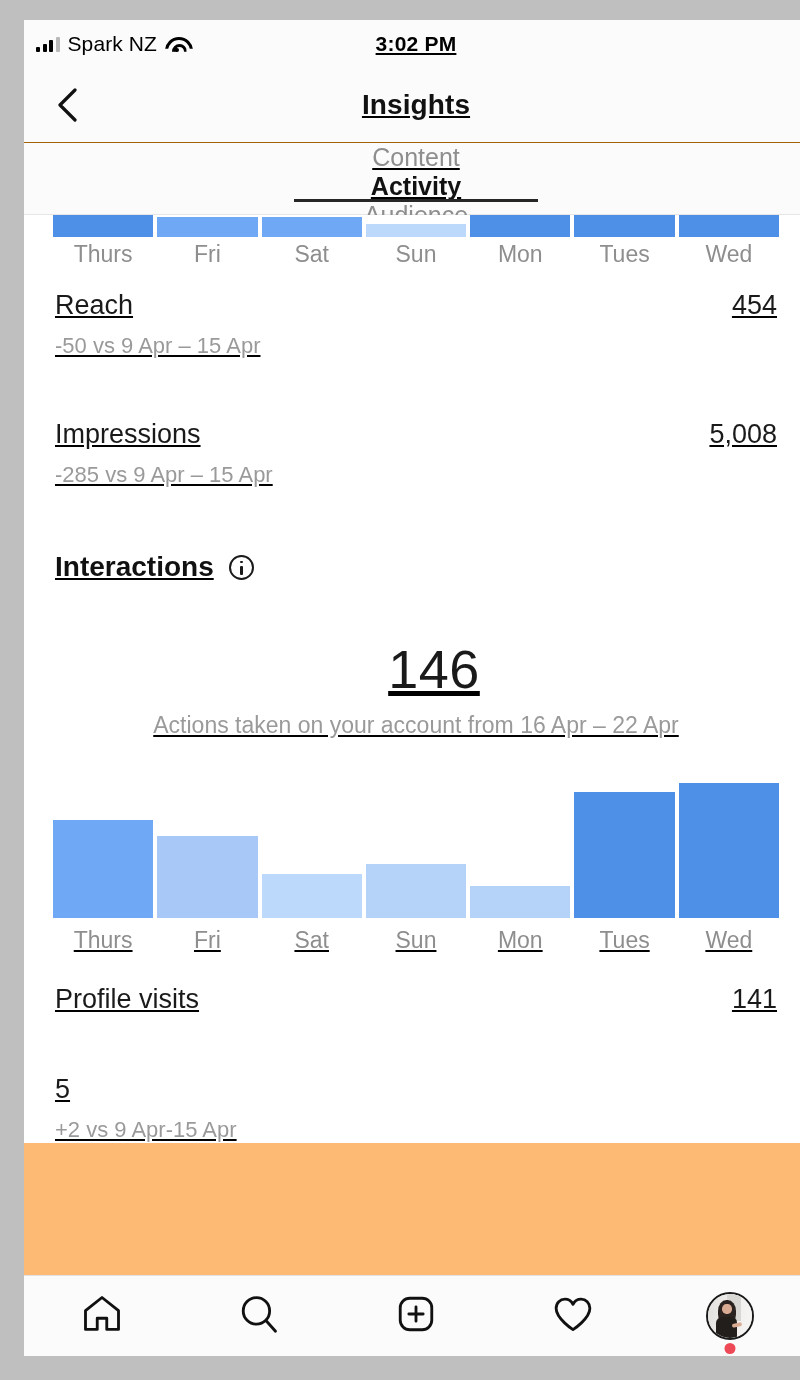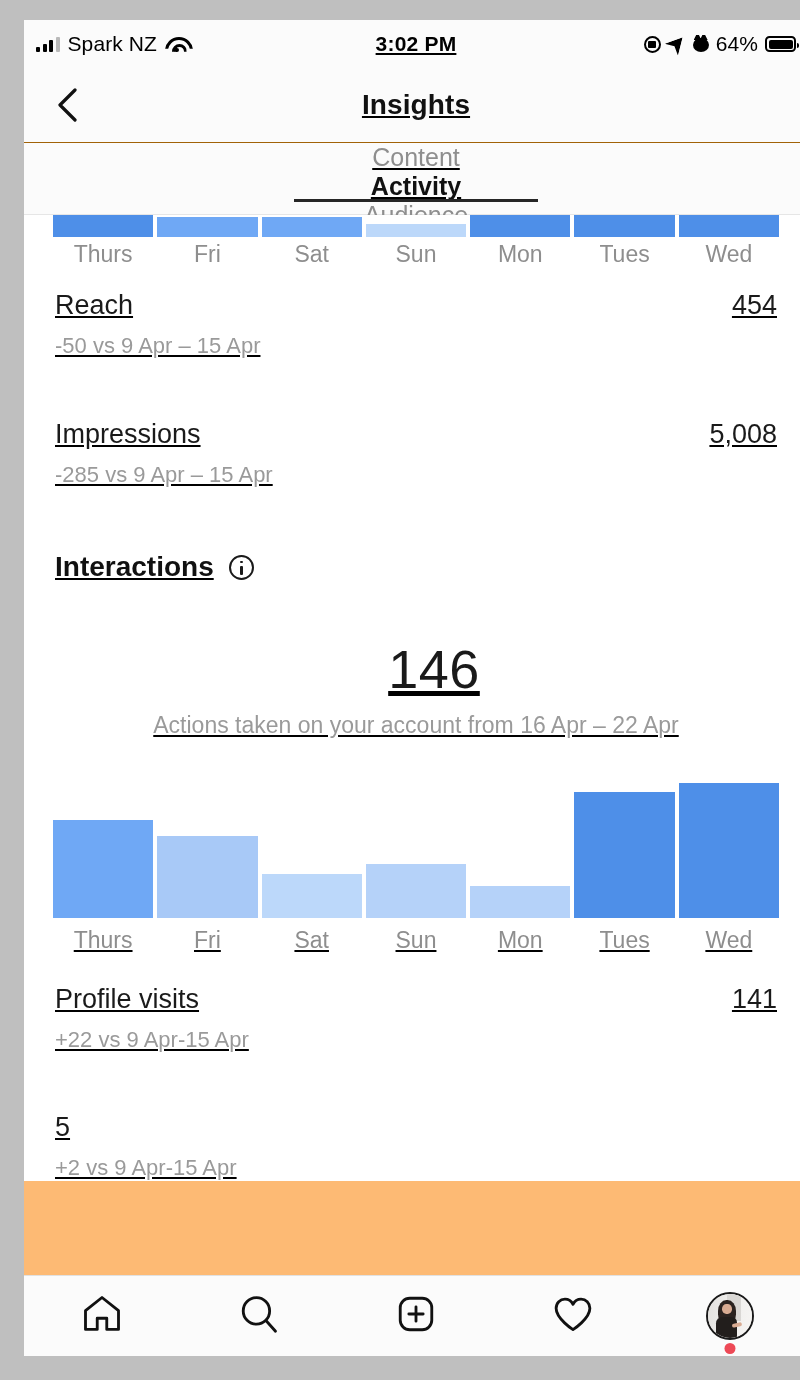--- a/index.html
+++ b/index.html
@@ -259,29 +259,20 @@
           <i></i>
           <i></i>
           <i></i>
         </span>
       <span class="carrier">Spark NZ</span>
       <span class="wifi">
           <span class="dot"></span>
         </span>
     </div>
     <div class="sb-time">3:02 PM</div>
-    <div class="sb-right">
-      <span class="ic-rotlock"></span>
-      <span class="ic-loc"></span>
-      <span class="ic-alarm"></span>
-      <span class="batt-pct">64%</span>
-      <span class="batt">
-          <span></span>
-        </span>
-    </div>
   </div>
 
   <div class="navbar">
     <div class="back">
       <svg width="22" height="34" viewBox="0 0 22 34" fill="none">
         <path d="M19 2 L4 17 L19 32" stroke="#111" stroke-width="3.2" stroke-linecap="round" stroke-linejoin="round"></path>
       </svg>
     </div>
     <div class="nav-title">Insights</div>
   </div>
@@ -358,21 +349,20 @@
         <span>Tues</span>
         <span>Wed</span>
       </div>
     </div>
 
     <div class="metric" style="margin-top:22px;">
       <div class="metric-top">
         <span class="metric-label">Profile visits</span>
         <span class="metric-value">141</span>
       </div>
-      <div class="metric-sub">+22 vs 9 Apr-15 Apr</div>
     </div>
 
     <div class="metric" style="margin-top:59px;">
       <div class="metric-top">
         <span class="metric-value">5</span>
       </div>
       <div class="metric-sub">+2 vs 9 Apr-15 Apr</div>
     </div>
   </div>
 

